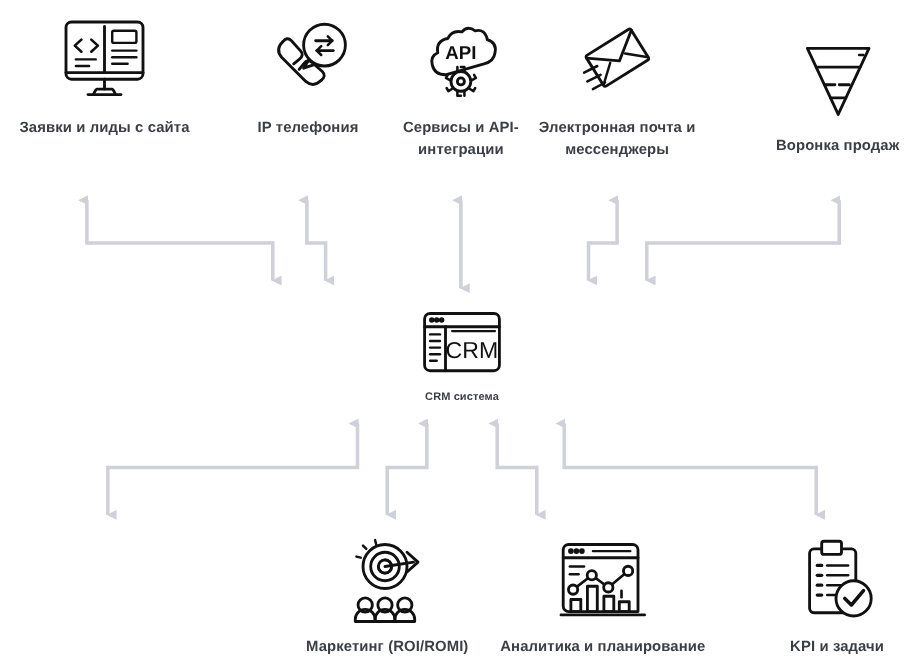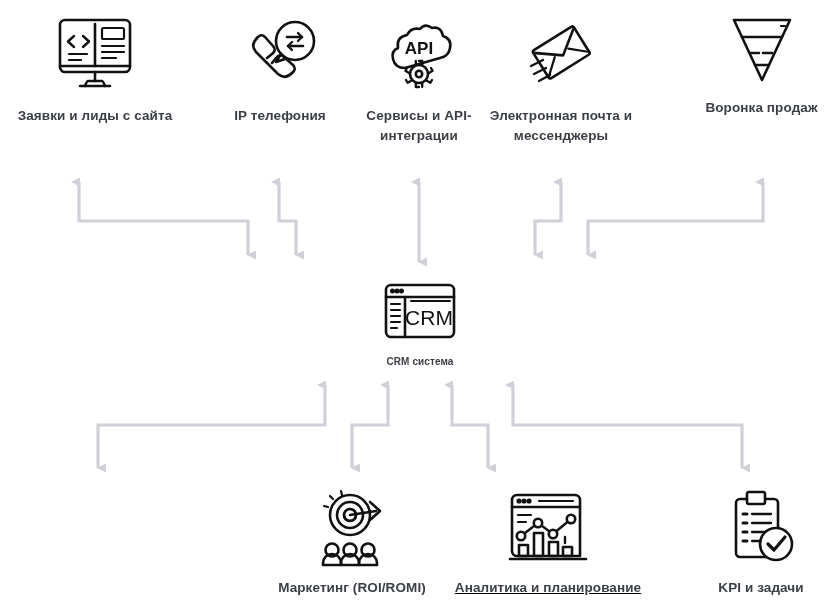--- a/index.html
+++ b/index.html
@@ -148,21 +148,21 @@
           <line x1="64" y1="51" x2="48" y2="37" stroke-width="2.2"></line>
         </g>
         <line x1="10" y1="50" x2="22" y2="44" stroke-width="2.3"></line>
         <line x1="13" y1="58" x2="25" y2="52" stroke-width="2.3"></line>
         <line x1="18" y1="65" x2="29" y2="59" stroke-width="2.3"></line>
       </svg>
     </div>
     <div class="label">Электронная почта и мессенджеры</div>
   </div>
 
-  <div class="node" style="left:683px; top:4px; width:157px;">
+  <div class="node" style="left:683px; top:28px; width:157px;">
     <div class="icon-wrap">
       <svg class="ic" width="80" height="78" viewBox="0 0 80 78" fill="none" stroke="#111" stroke-width="2.6" stroke-linecap="round" stroke-linejoin="round">
         <path d="M12 12 L68 12 L40 72 Z"></path>
         <line x1="20" y1="29" x2="60" y2="29"></line>
         <line x1="28" y1="45" x2="52" y2="45" stroke-dasharray="9 4"></line>
         <line x1="33" y1="57" x2="47" y2="57"></line>
         <line x1="59" y1="18" x2="63" y2="18" stroke-width="2.2"></line>
       </svg>
     </div>
     <div class="label">Воронка продаж</div>
@@ -206,21 +206,21 @@
         <circle cx="44" cy="63" r="6.5"></circle>
         <circle cx="62" cy="63" r="6.5"></circle>
         <path d="M17 78 v-2 a9 9 0 0 1 18 0 v2 z"></path>
         <path d="M35 78 v-2 a9 9 0 0 1 18 0 v2 z"></path>
         <path d="M53 78 v-2 a9 9 0 0 1 18 0 v2 z"></path>
       </svg>
     </div>
     <div class="label">Маркетинг (ROI/ROMI)</div>
   </div>
 
-  <div class="node" style="left:428px; top:484px; width:240px;text-decoration:underline;">
+  <div class="node" style="left:428px; top:484px; width:240px;">
     <div class="icon-wrap">
       <svg class="ic" width="86" height="80" viewBox="0 0 86 80" fill="none" stroke="#111" stroke-width="2.6" stroke-linecap="round" stroke-linejoin="round">
         <path d="M12 8 h58 a5 5 0 0 1 5 5 v56 h-63 a5 5 0 0 1 -5 -5 v-51 a5 5 0 0 1 5 -5 z"></path>
         <line x1="7" y1="20" x2="75" y2="20"></line>
         <circle cx="14" cy="14" r="1.3" fill="#111"></circle>
         <circle cx="19" cy="14" r="1.3" fill="#111"></circle>
         <circle cx="24" cy="14" r="1.3" fill="#111"></circle>
         <line x1="34" y1="14" x2="68" y2="14" stroke-width="2.2"></line>
         <line x1="13" y1="28" x2="26" y2="28" stroke-width="2.2"></line>
         <line x1="13" y1="35" x2="21" y2="35" stroke-width="2.2"></line>

